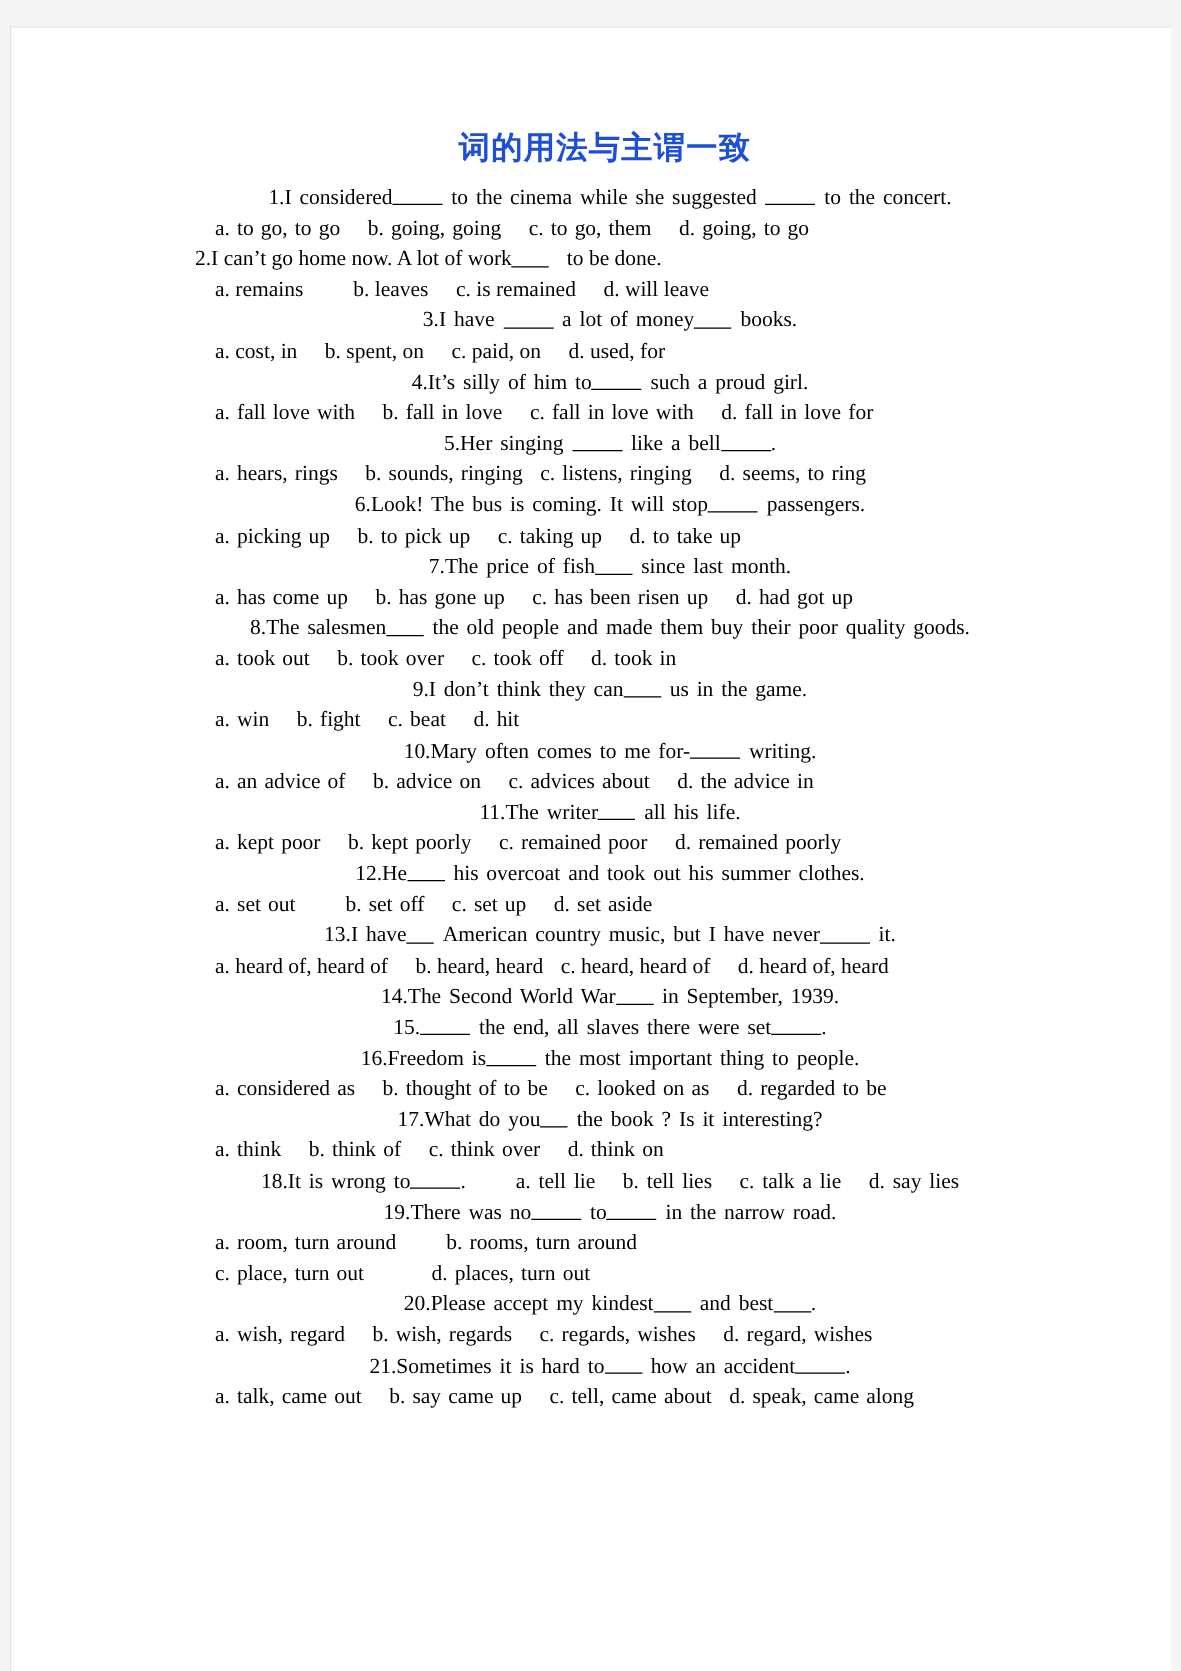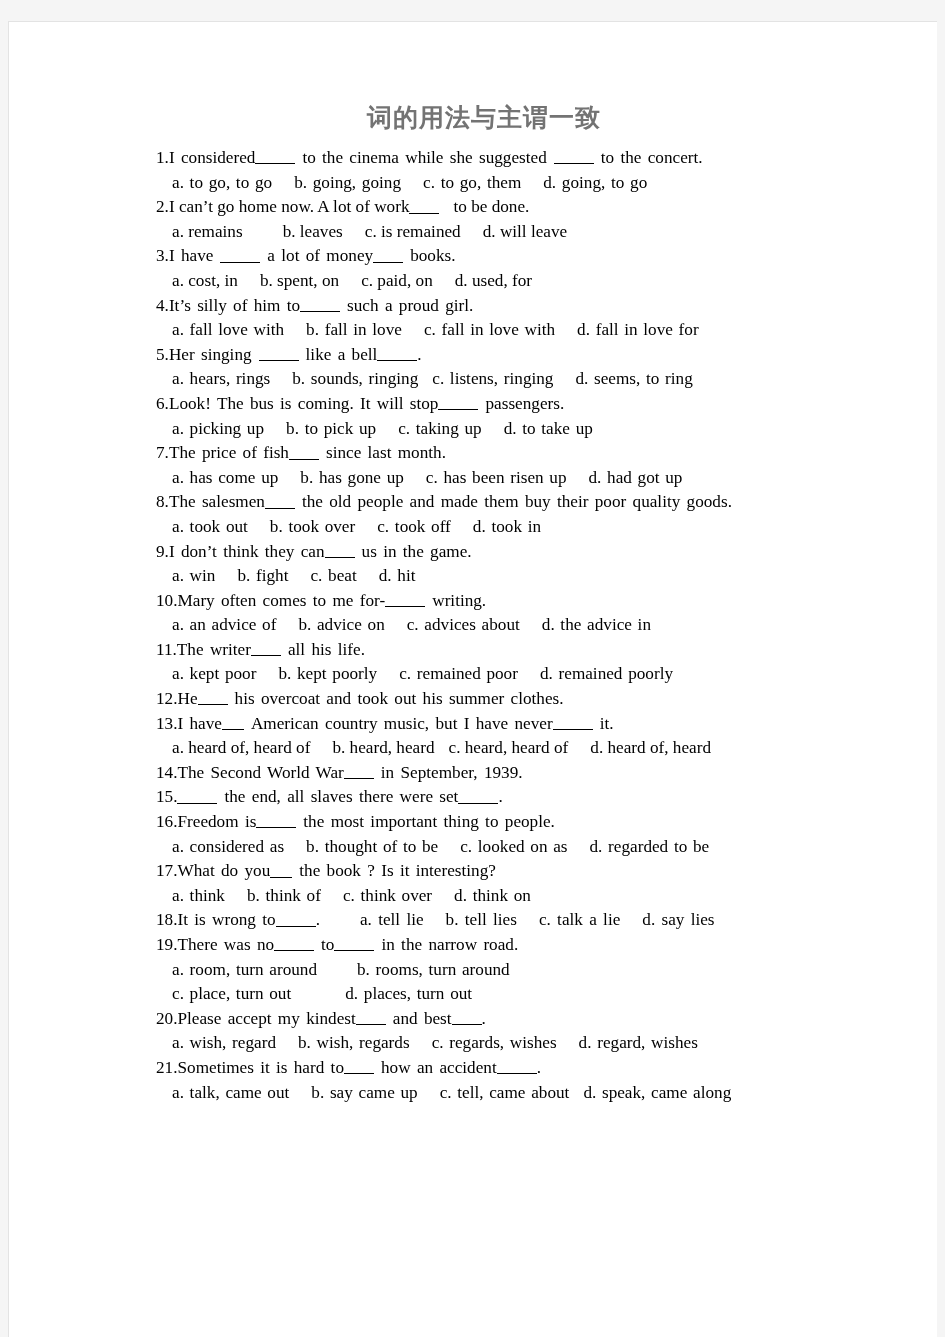--- a/index.html
+++ b/index.html
@@ -26,21 +26,21 @@
     position: absolute;
     left: 139px;
     top: 79px;
     width: 672px;
   }
   .doc-title {
     font-family: "DejaVu Sans", sans-serif;
     font-weight: bold;
     font-size: 25px;
     line-height: 34px;
-    color: #737373;
+    color: #1d4ed8;
     text-align: center;
     letter-spacing: 1px;
     margin: 0 0 11px 0;
     white-space: nowrap;
   }
   .q-block {
     font-family: "Liberation Serif", "DejaVu Serif", serif;
     color: #000000;
   }
   .line {
@@ -50,21 +50,21 @@
     white-space: nowrap;
     text-align: left;
   }
   .line.stem {
     padding-left: 8px;
   }
   .line.opts {
     padding-left: 24px;
   }
   
-  .line.stem.wide { word-spacing: 2.0px; }
+  .line.stem.wide { word-spacing: 2.0px; text-align: center; }
   .line.opts.wide { word-spacing: 1.4px; }
   .blank {
     display: inline-block;
     border-bottom: 1px solid #000000;
     vertical-align: baseline;
     height: 0.92em;
     margin-bottom: -0.08em;
   }
   .b2 { width: 22px; }
   .b3 { width: 30px; }
@@ -111,20 +111,21 @@
       <div class="line stem wide"><span>9.</span><span>I don’t think they can</span><span class="blank b3"></span><span class="sp"></span><span>us in the game.</span></div>
       <div class="line opts wide"><span>a. win</span><span class="opt-gap"></span><span>b. fight</span><span class="opt-gap"></span><span>c. beat</span><span class="opt-gap"></span><span>d. hit</span></div>
 
       <div class="line stem wide"><span>10.</span><span>Mary often comes to me for-</span><span class="blank b4"></span><span class="sp"></span><span>writing.</span></div>
       <div class="line opts wide"><span>a. an advice of</span><span class="opt-gap"></span><span>b. advice on</span><span class="opt-gap"></span><span>c. advices about</span><span class="opt-gap"></span><span>d. the advice in</span></div>
 
       <div class="line stem wide"><span>11.</span><span>The writer</span><span class="blank b3"></span><span class="sp"></span><span>all his life.</span></div>
       <div class="line opts wide"><span>a. kept poor</span><span class="opt-gap"></span><span>b. kept poorly</span><span class="opt-gap"></span><span>c. remained poor</span><span class="opt-gap"></span><span>d. remained poorly</span></div>
 
       <div class="line stem wide"><span>12.</span><span>He</span><span class="blank b3"></span><span class="sp"></span><span>his overcoat and took out his summer clothes.</span></div>
+      <div class="line opts wide"><span>a. set out</span><span class="opt-gap-lg"></span><span>b. set off</span><span class="opt-gap"></span><span>c. set up</span><span class="opt-gap"></span><span>d. set aside</span></div>
 
       <div class="line stem wide"><span>13.</span><span>I have</span><span class="blank b2"></span><span class="sp"></span><span>American country music, but I have never</span><span class="blank b4"></span><span class="sp"></span><span>it.</span></div>
       <div class="line opts"><span>a. heard of, heard of</span><span class="opt-gap"></span><span>b. heard, heard</span><span class="opt-gap-sm"></span><span>c. heard, heard of</span><span class="opt-gap"></span><span>d. heard of, heard</span></div>
 
       <div class="line stem wide"><span>14.</span><span>The Second World War</span><span class="blank b3"></span><span class="sp"></span><span>in September, 1939.</span></div>
 
       <div class="line stem wide"><span>15.</span><span class="blank b4"></span><span class="sp"></span><span>the end, all slaves there were set</span><span class="blank b4"></span><span>.</span></div>
 
       <div class="line stem wide"><span>16.</span><span>Freedom is</span><span class="blank b4"></span><span class="sp"></span><span>the most important thing to people.</span></div>
       <div class="line opts wide"><span>a. considered as</span><span class="opt-gap"></span><span>b. thought of to be</span><span class="opt-gap"></span><span>c. looked on as</span><span class="opt-gap"></span><span>d. regarded to be</span></div>

